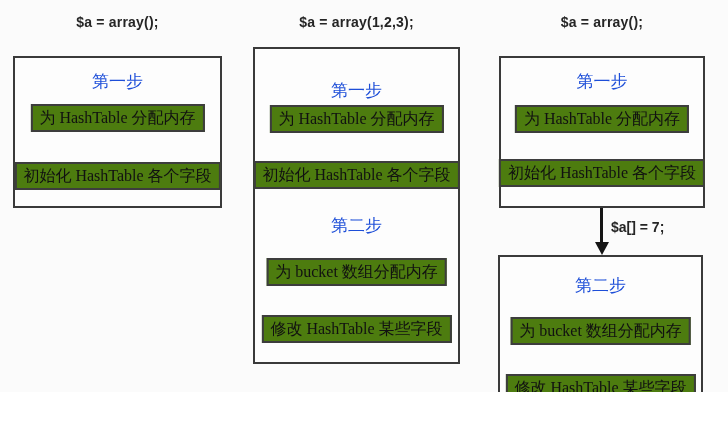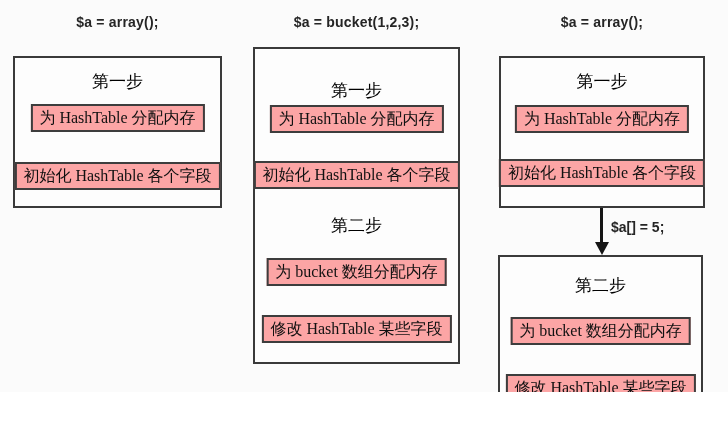--- a/index.html
+++ b/index.html
@@ -25,29 +25,29 @@
     position:absolute;
     box-sizing:border-box;
     border:2px solid #3a3a3a;
     background:#fdfdfd;
   }
   .step-title{
     position:absolute;
     left:0;width:100%;
     text-align:center;
     font-size:17px;
-    color:#000000;
+    color:#1d4ed8;
   }
   .op-item{
     position:absolute;
     left:50%;
     transform:translateX(-50%);
     white-space:nowrap;
     box-sizing:border-box;
-    background:#fca5a5;
+    background:#4d7c0f;
     border:2px solid #3d3d3d;
     padding:2px 7px;
     font-size:16px;
     line-height:20px;
     color:#111111;
   }
   .arrow-line{
     position:absolute;
     width:3px;
     background:#151515;
@@ -72,41 +72,41 @@
 
 <div class="canvas">
 
   <div class="code-label" style="left:13px;width:209px;">$a = array();</div>
   <div class="outer-box" style="left:13px;top:56px;width:209px;height:152px;">
     <div class="step-title" style="top:12px;">第一步</div>
     <div class="op-item" style="top:46px;">为 HashTable 分配内存</div>
     <div class="op-item" style="top:104px;">初始化 HashTable 各个字段</div>
   </div>
 
-  <div class="code-label" style="left:253px;width:207px;">$a = bucket(1,2,3);</div>
+  <div class="code-label" style="left:253px;width:207px;">$a = array(1,2,3);</div>
   <div class="outer-box" style="left:253px;top:47px;width:207px;height:317px;">
     <div class="step-title" style="top:30px;">第一步</div>
     <div class="op-item" style="top:56px;">为 HashTable 分配内存</div>
     <div class="op-item" style="top:112px;">初始化 HashTable 各个字段</div>
     <div class="step-title" style="top:165px;">第二步</div>
     <div class="op-item" style="top:209px;">为 bucket 数组分配内存</div>
     <div class="op-item" style="top:266px;">修改 HashTable 某些字段</div>
   </div>
 
   <div class="code-label" style="left:499px;width:206px;">$a = array();</div>
   <div class="outer-box" style="left:499px;top:56px;width:206px;height:152px;">
     <div class="step-title" style="top:12px;">第一步</div>
     <div class="op-item" style="top:47px;">为 HashTable 分配内存</div>
     <div class="op-item" style="top:101px;">初始化 HashTable 各个字段</div>
   </div>
 
   <div>
     <div class="arrow-line" style="left:600px;top:208px;height:36px;"></div>
     <div class="arrow-head" style="left:595px;top:242px;"></div>
-    <div class="arrow-label" style="left:611px;top:219px;">$a[] = 5;</div>
+    <div class="arrow-label" style="left:611px;top:219px;">$a[] = 7;</div>
   </div>
 
   <div class="outer-box" style="left:498px;top:255px;width:205px;height:171px;">
     <div class="step-title" style="top:17px;">第二步</div>
     <div class="op-item" style="top:60px;">为 bucket 数组分配内存</div>
     <div class="op-item" style="top:117px;">修改 HashTable 某些字段</div>
   </div>
 
 </div>
 

